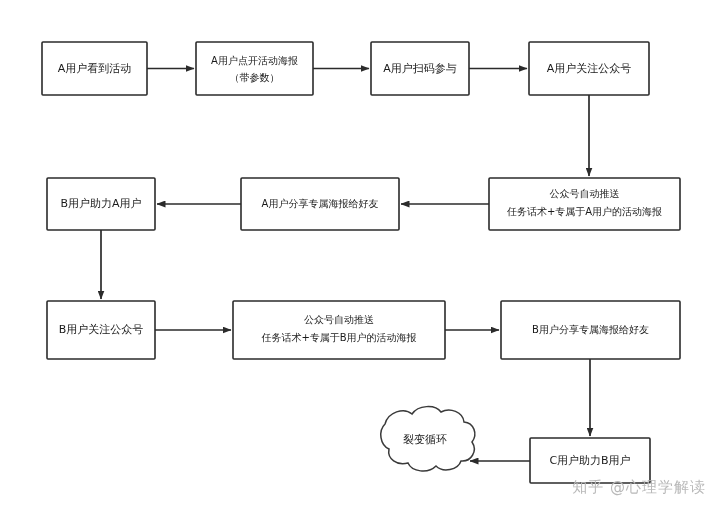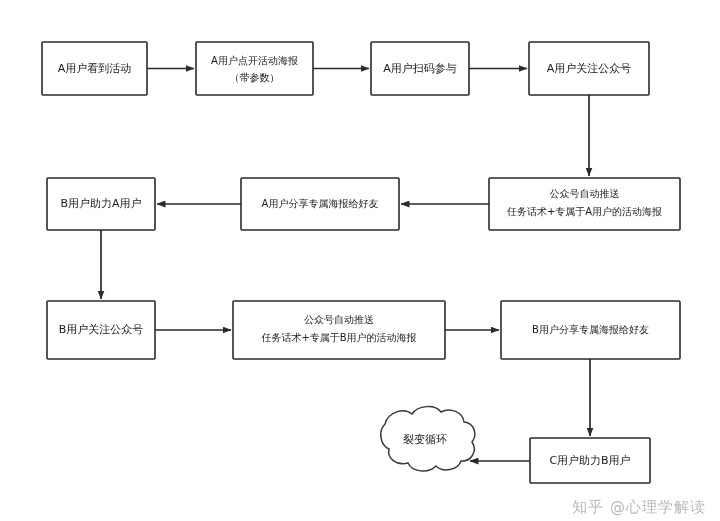--- a/index.html
+++ b/index.html
@@ -49,21 +49,21 @@
   .cloud-text {
     fill: #1a1a1a;
     font-family: "DejaVu Sans", "Liberation Sans", sans-serif;
     font-size: 11px;
     text-anchor: middle;
     dominant-baseline: middle;
   }
   .watermark {
     position: absolute;
     right: 14px;
-    bottom: 4px;
+    bottom: 24px;
     font-family: "DejaVu Sans", "Liberation Sans", sans-serif;
     font-size: 15px;
     color: #b9b9b9;
     letter-spacing: 1px;
     white-space: nowrap;
     user-select: none;
   }
 </style>
 </head>
 <body>

